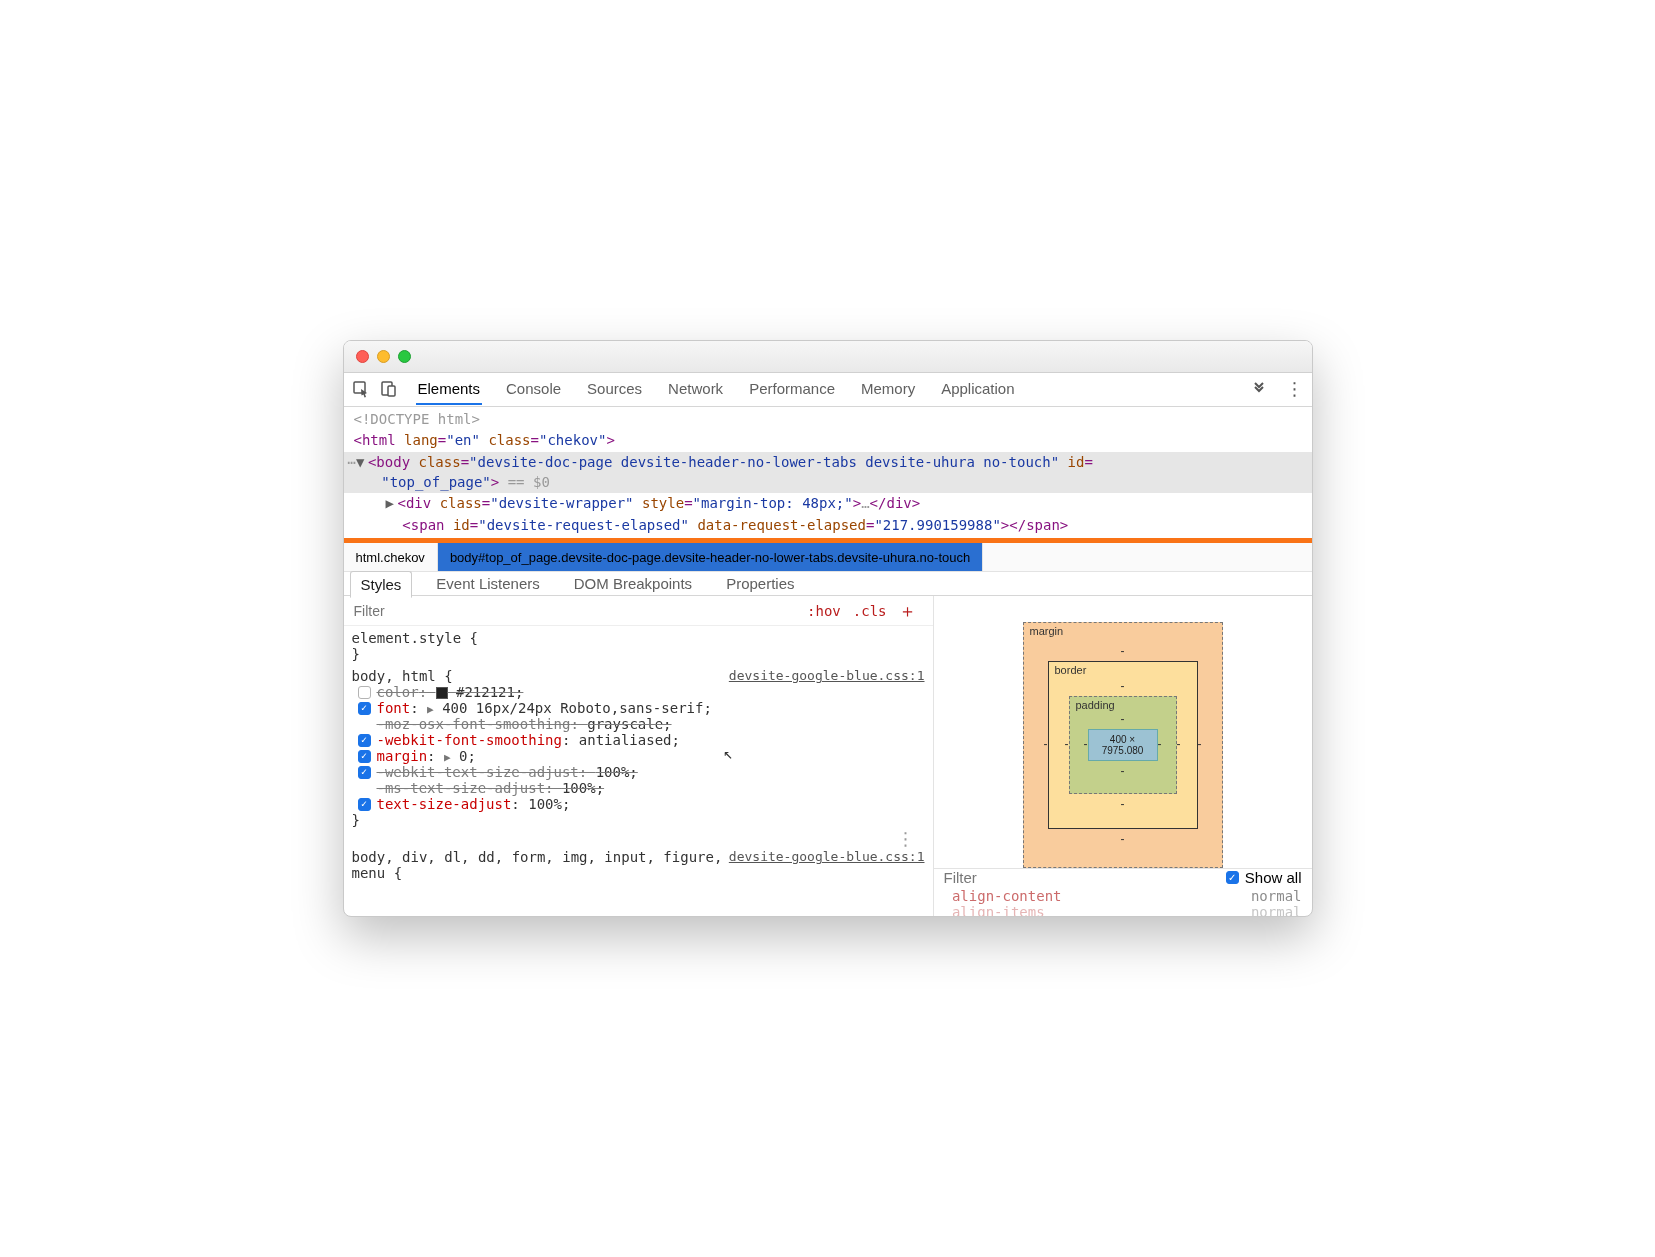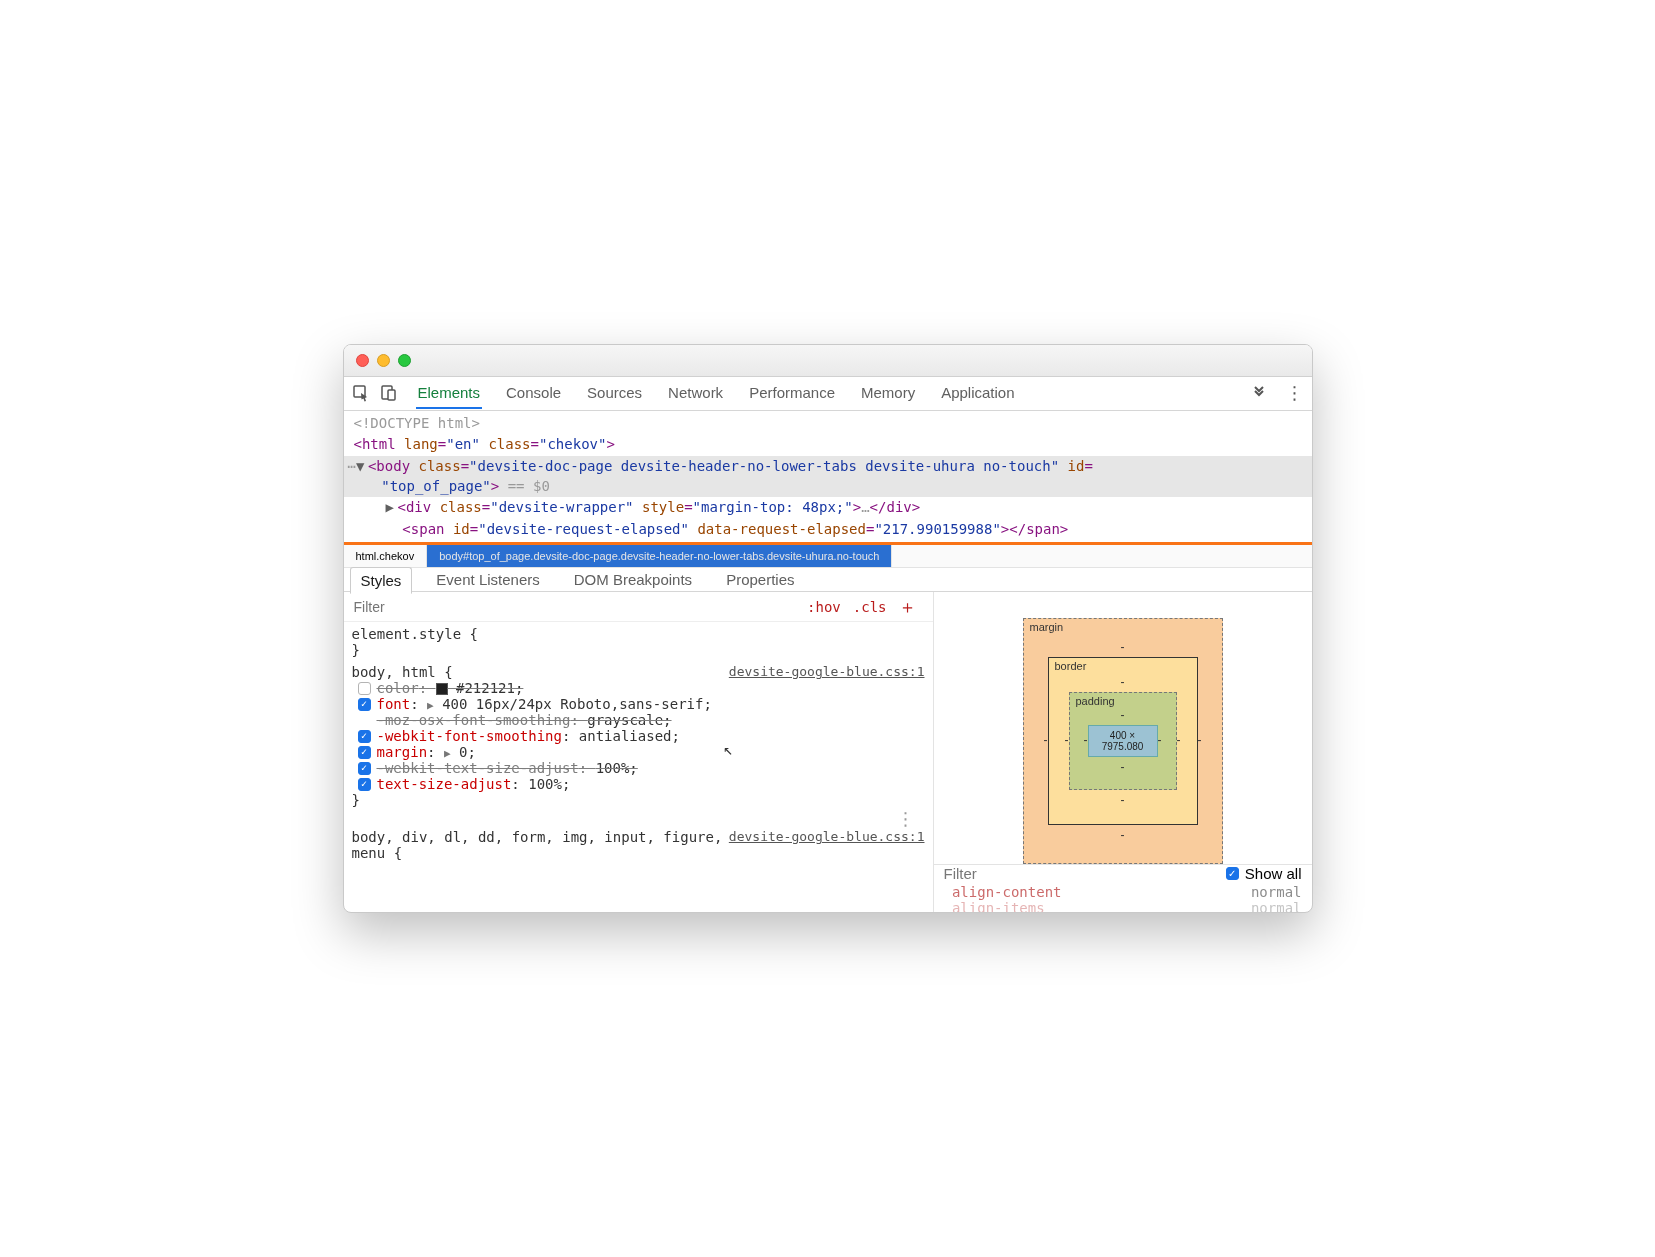--- a/index.html
+++ b/index.html
@@ -31,21 +31,21 @@
   
   .toolbar {
     display: flex; align-items: center; height: 34px;
     border-bottom: 1px solid #d6d6d6; padding: 0 8px;
     font-size: 15px; color: #606060;
   }
   .tb-icons { display: flex; gap: 10px; padding-right: 18px; }
   .ic { width: 18px; height: 18px; display: inline-flex; align-items: center; justify-content: center; color: #555; }
   .tabs { display: flex; gap: 22px; }
   .tab { cursor: pointer; padding: 6px 2px; }
-  .tab.active { color: #15803d; border-bottom: 2px solid #1a73e8; margin-bottom: -1px; }
+  .tab.active { color: #000000; border-bottom: 2px solid #1a73e8; margin-bottom: -1px; }
   .toolbar .spacer { flex: 1; }
 
   
   .elements {
     font-family: Menlo, Consolas, monospace; font-size: 14px;
     line-height: 1.4; padding: 2px 0;
     color: #333; background: #fff;
   }
   .el-line { padding: 1px 10px; white-space: nowrap; }
   .el-line.sel { background: #e6e6e6; padding-left: 4px; }
@@ -53,26 +53,26 @@
   .attr { color: #994500; }
   .val  { color: #1a39a3; }
   .comm { color: #999; }
   .gray { color: #9a9a9a; }
   .tri  { color: #606060; display: inline-block; width: 12px; }
   .ind1 { padding-left: 26px; }
   .ind2 { padding-left: 42px; }
 
   
   .breadcrumb {
-    display: flex; align-items: stretch; height: 26px;
-    font-size: 11px; border-top: 3px solid #f97316; border-bottom: 1px solid #e3e3e3;
+    display: flex; align-items: stretch; height: 34px;
+    font-size: 13px; border-top: 5px solid #f97316; border-bottom: 1px solid #e3e3e3;
     background: #fafafa;
   }
   .crumb { display: flex; align-items: center; padding: 0 12px; border-right: 1px solid #e3e3e3; }
-  .crumb.sel { background: #2a6fd1; color: #e5e5e5; }
+  .crumb.sel { background: #2a6fd1; color: #000000; }
 
   
   .subtabs {
     display: flex; align-items: center; height: 24px;
     border-bottom: 1px solid #d6d6d6; padding: 0 6px; font-size: 15px; color: #606060;
     gap: 14px;
   }
   .subtab { padding: 4px 10px; cursor: pointer; }
   .subtab.active {
     color: #1a1a1a; border: 1px solid #ccc; border-bottom: 1px solid #fff;
@@ -265,20 +265,24 @@
         <div class="prop-row">
           <span class="cb on"></span>
           <span><span class="prop-name">margin</span>: <span class="expand-tri">▶</span> <span class="prop-val">0;</span></span>
         </div>
 
         <div class="prop-row">
           <span class="cb on"></span>
           <span class="strike"><span class="prop-name">-webkit-text-size-adjust</span>: <span class="prop-val">100%;</span></span>
         </div>
 
+        <div class="prop-row strike">
+          <span style="width:13px;"></span>
+          <span><span class="prop-name">-ms-text-size-adjust</span>: <span class="prop-val">100%;</span></span>
+        </div>
 
         <div class="prop-row">
           <span class="cb on"></span>
           <span><span class="prop-name">text-size-adjust</span>: <span class="prop-val">100%;</span></span>
         </div>
         <div>}</div>
         <div class="more-dots">⋮</div>
 
         <div>
           <span class="rule-src">devsite-google-blue.css:1</span>

